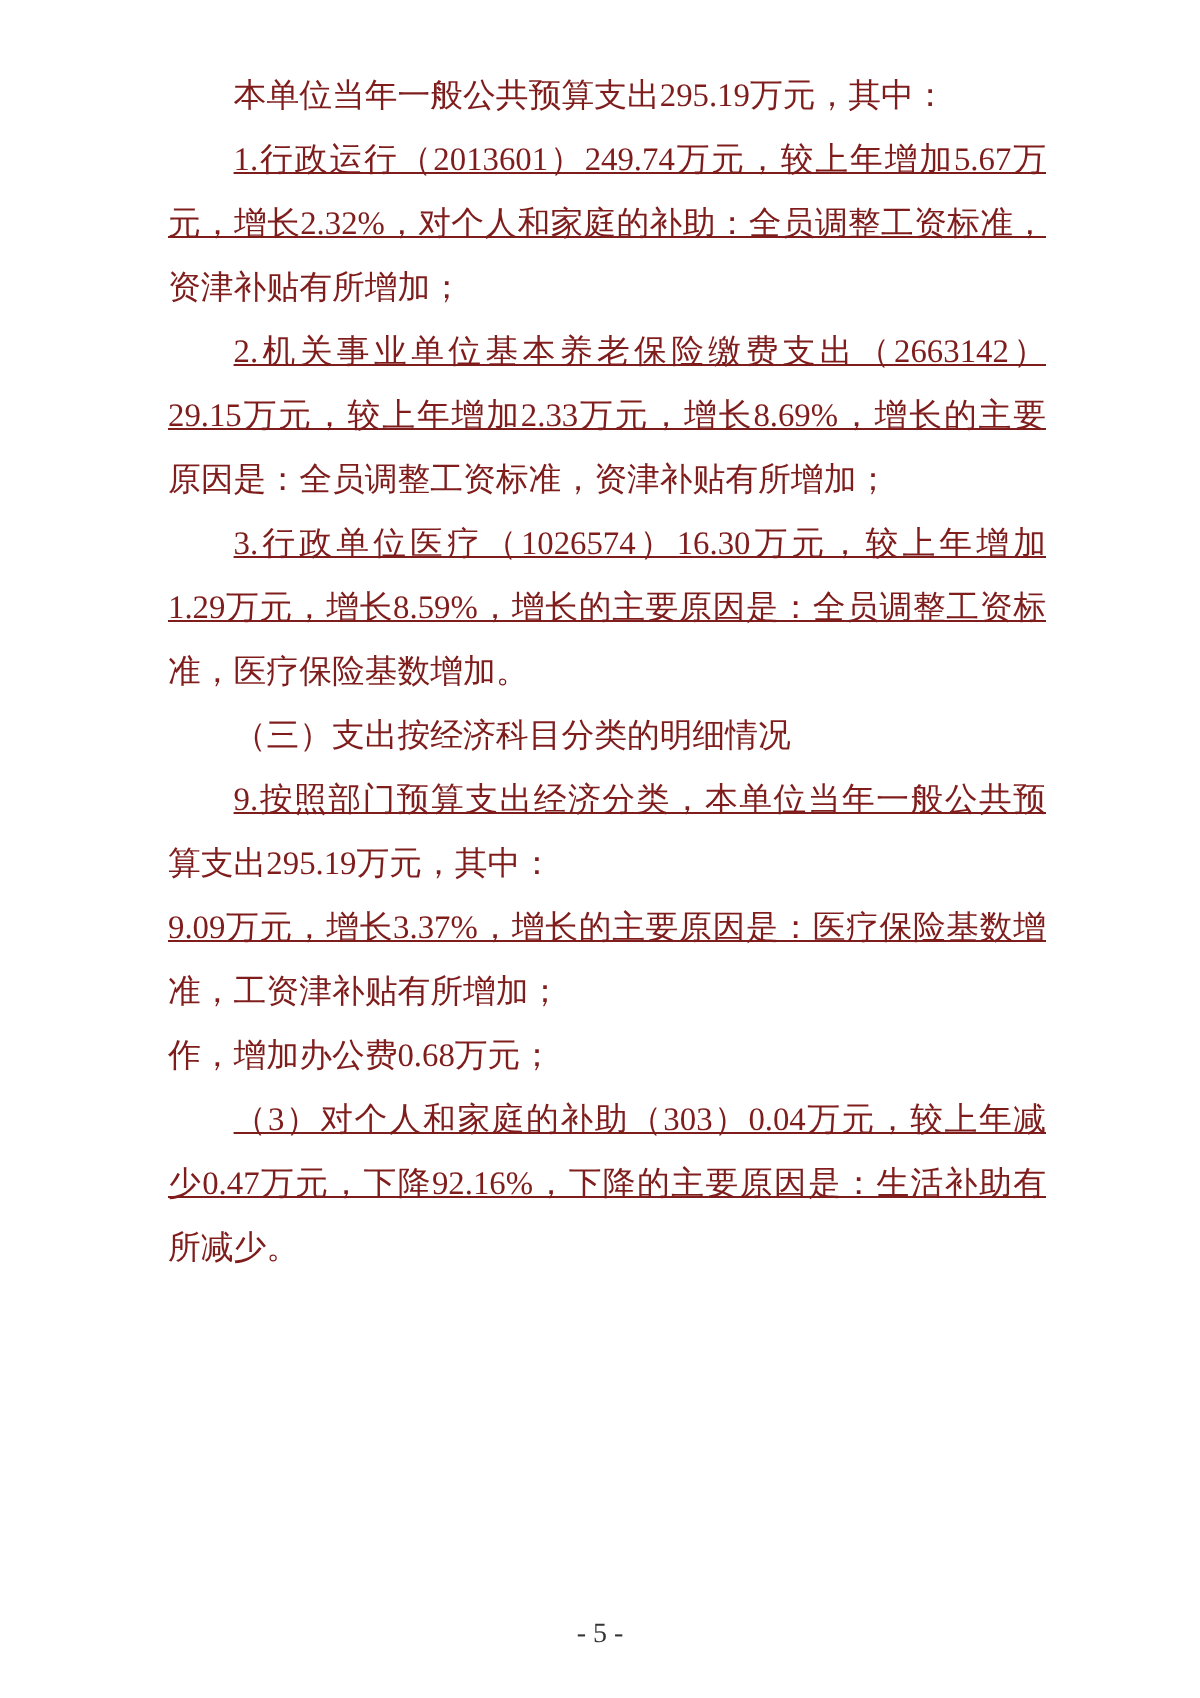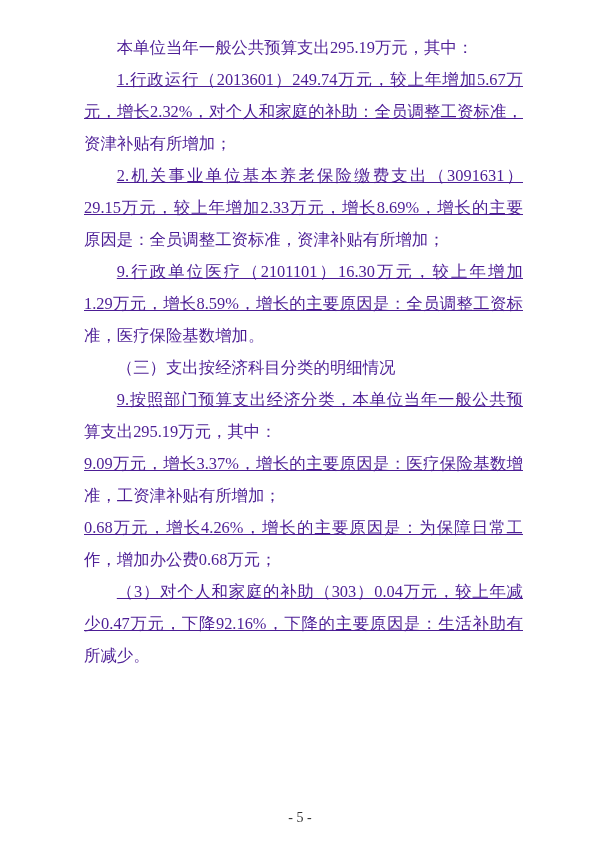--- a/index.html
+++ b/index.html
@@ -26,21 +26,21 @@
     width: 439px;
   }
   .para {
     margin: 0;
     padding: 0;
   }
   .line {
     font-size: 16.4px;
     line-height: 32px;
     height: 32px;
-    color: #4c1d95;
+    color: #7f1d1d;
     text-align: left;
     white-space: normal;
     overflow: hidden;
   }
   .line.first {
     text-indent: 2em;
   }
   .line.fill {
     text-align: justify;
     text-align-last: justify;
@@ -67,47 +67,46 @@
       <div class="line first">本单位当年一般公共预算支出295.19万元，其中：</div>
     </div>
 
     <div class="para">
       <div class="line first fill">1.行政运行（2013601）249.74万元，较上年增加5.67万</div>
       <div class="line fill">元，增长2.32%，对个人和家庭的补助：全员调整工资标准，工</div>
       <div class="line">资津补贴有所增加；</div>
     </div>
 
     <div class="para">
-      <div class="line first fill">2.机关事业单位基本养老保险缴费支出（3091631）</div>
+      <div class="line first fill">2.机关事业单位基本养老保险缴费支出（2663142）</div>
       <div class="line fill">29.15万元，较上年增加2.33万元，增长8.69%，增长的主要</div>
       <div class="line">原因是：全员调整工资标准，资津补贴有所增加；</div>
     </div>
 
     <div class="para">
-      <div class="line first fill">9.行政单位医疗（2101101）16.30万元，较上年增加</div>
+      <div class="line first fill">3.行政单位医疗（1026574）16.30万元，较上年增加</div>
       <div class="line fill">1.29万元，增长8.59%，增长的主要原因是：全员调整工资标</div>
       <div class="line">准，医疗保险基数增加。</div>
     </div>
 
     <div class="para">
       <div class="line first">（三）支出按经济科目分类的明细情况</div>
     </div>
 
     <div class="para">
       <div class="line first fill">9.按照部门预算支出经济分类，本单位当年一般公共预</div>
       <div class="line">算支出295.19万元，其中：</div>
     </div>
 
     <div class="para">
       <div class="line fill">9.09万元，增长3.37%，增长的主要原因是：医疗保险基数增加</div>
       <div class="line">准，工资津补贴有所增加；</div>
     </div>
 
     <div class="para">
-      <div class="line fill">0.68万元，增长4.26%，增长的主要原因是：为保障日常工</div>
       <div class="line">作，增加办公费0.68万元；</div>
     </div>
 
     <div class="para">
       <div class="line first fill">（3）对个人和家庭的补助（303）0.04万元，较上年减</div>
       <div class="line fill">少0.47万元，下降92.16%，下降的主要原因是：生活补助有</div>
       <div class="line">所减少。</div>
     </div>
 
   </div>

